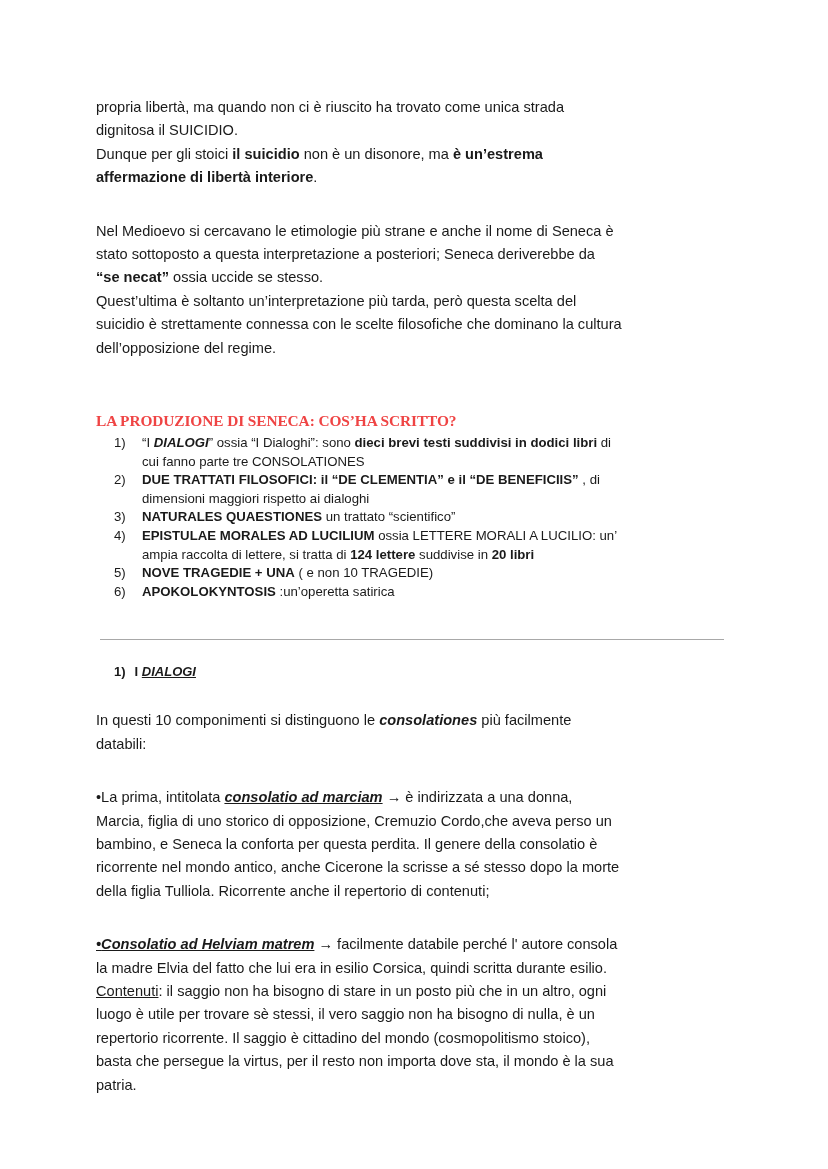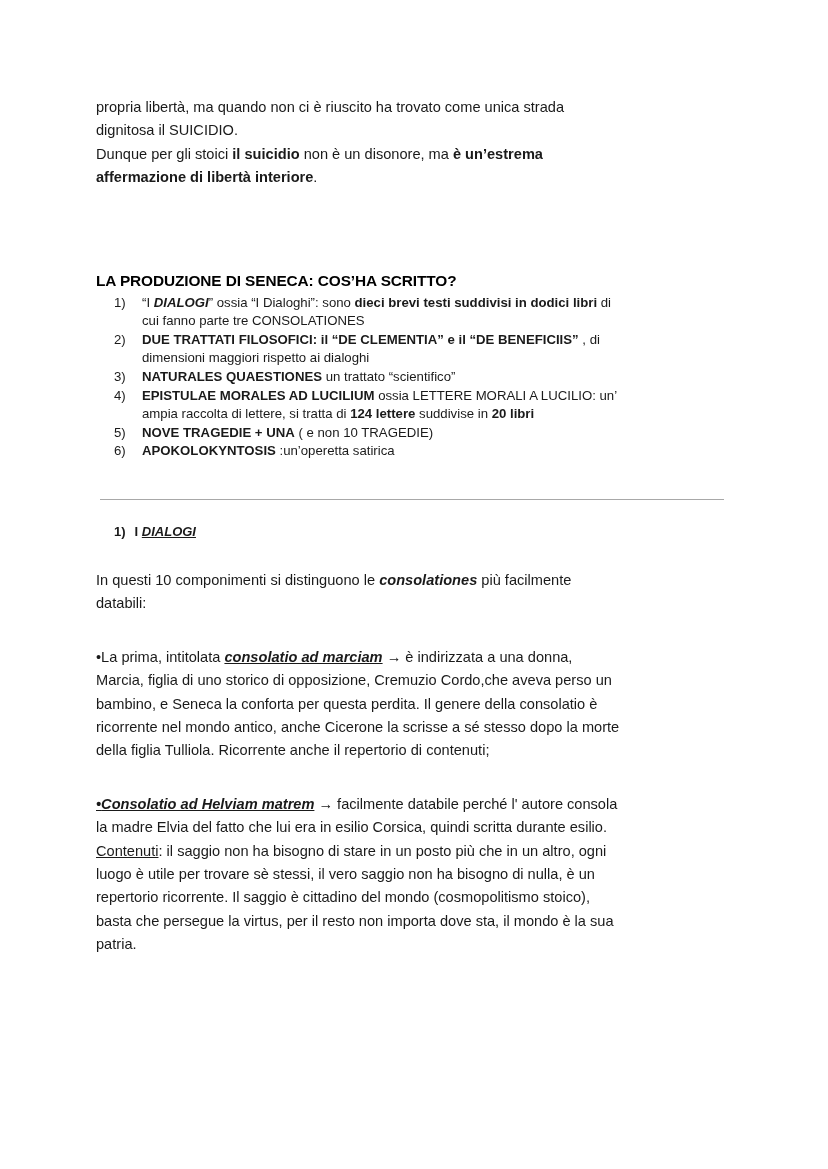--- a/index.html
+++ b/index.html
@@ -100,25 +100,27 @@
 <body>
 
 <div class="page">
   <div class="doc-body">
 
     <p class="para"><span>propria libertà, ma quando non ci è riuscito ha trovato come unica strada dignitosa il SUICIDIO.</span></p>
     <p class="para"><span>Dunque per gli stoici </span><b>il suicidio</b><span> non è un disonore, ma </span><b>è un’estrema affermazione di libertà interiore</b><span>.</span></p>
 
     <div class="spacer-md"></div>
 
+    <p class="para"><span>Nel Medioevo si cercavano le etimologie più strane e anche il nome di Seneca è stato sottoposto a questa interpretazione a posteriori; Seneca deriverebbe da </span><b>“se necat”</b><span> ossia uccide se stesso.</span></p>
+    <p class="para"><span>Quest’ultima è soltanto un’interpretazione più tarda, però questa scelta del suicidio è strettamente connessa con le scelte filosofiche che dominano la cultura dell’opposizione del regime.</span></p>
 
     <div class="spacer-lg"></div>
     <div style="height:14px"></div>
 
-    <h2 class="section-heading" style="color:#000000;">LA PRODUZIONE DI SENECA: COS’HA SCRITTO?</h2>
+    <h2 class="section-heading" style="color:#ef4444;font-family:Liberation Serif, serif;">LA PRODUZIONE DI SENECA: COS’HA SCRITTO?</h2>
 
 
     <ol class="prod-list">
       <li>
         <span class="num">1)</span><span>“I </span><span class="bi">DIALOGI</span><span>” ossia “I Dialoghi”: sono </span><b>dieci brevi testi suddivisi in dodici libri</b><span> di cui fanno parte tre CONSOLATIONES</span>
       </li>
       <li>
         <span class="num">2)</span><b>DUE TRATTATI FILOSOFICI: il “DE CLEMENTIA” e il “DE BENEFICIIS”</b><span> , di dimensioni maggiori rispetto ai dialoghi</span>
       </li>
       <li>

